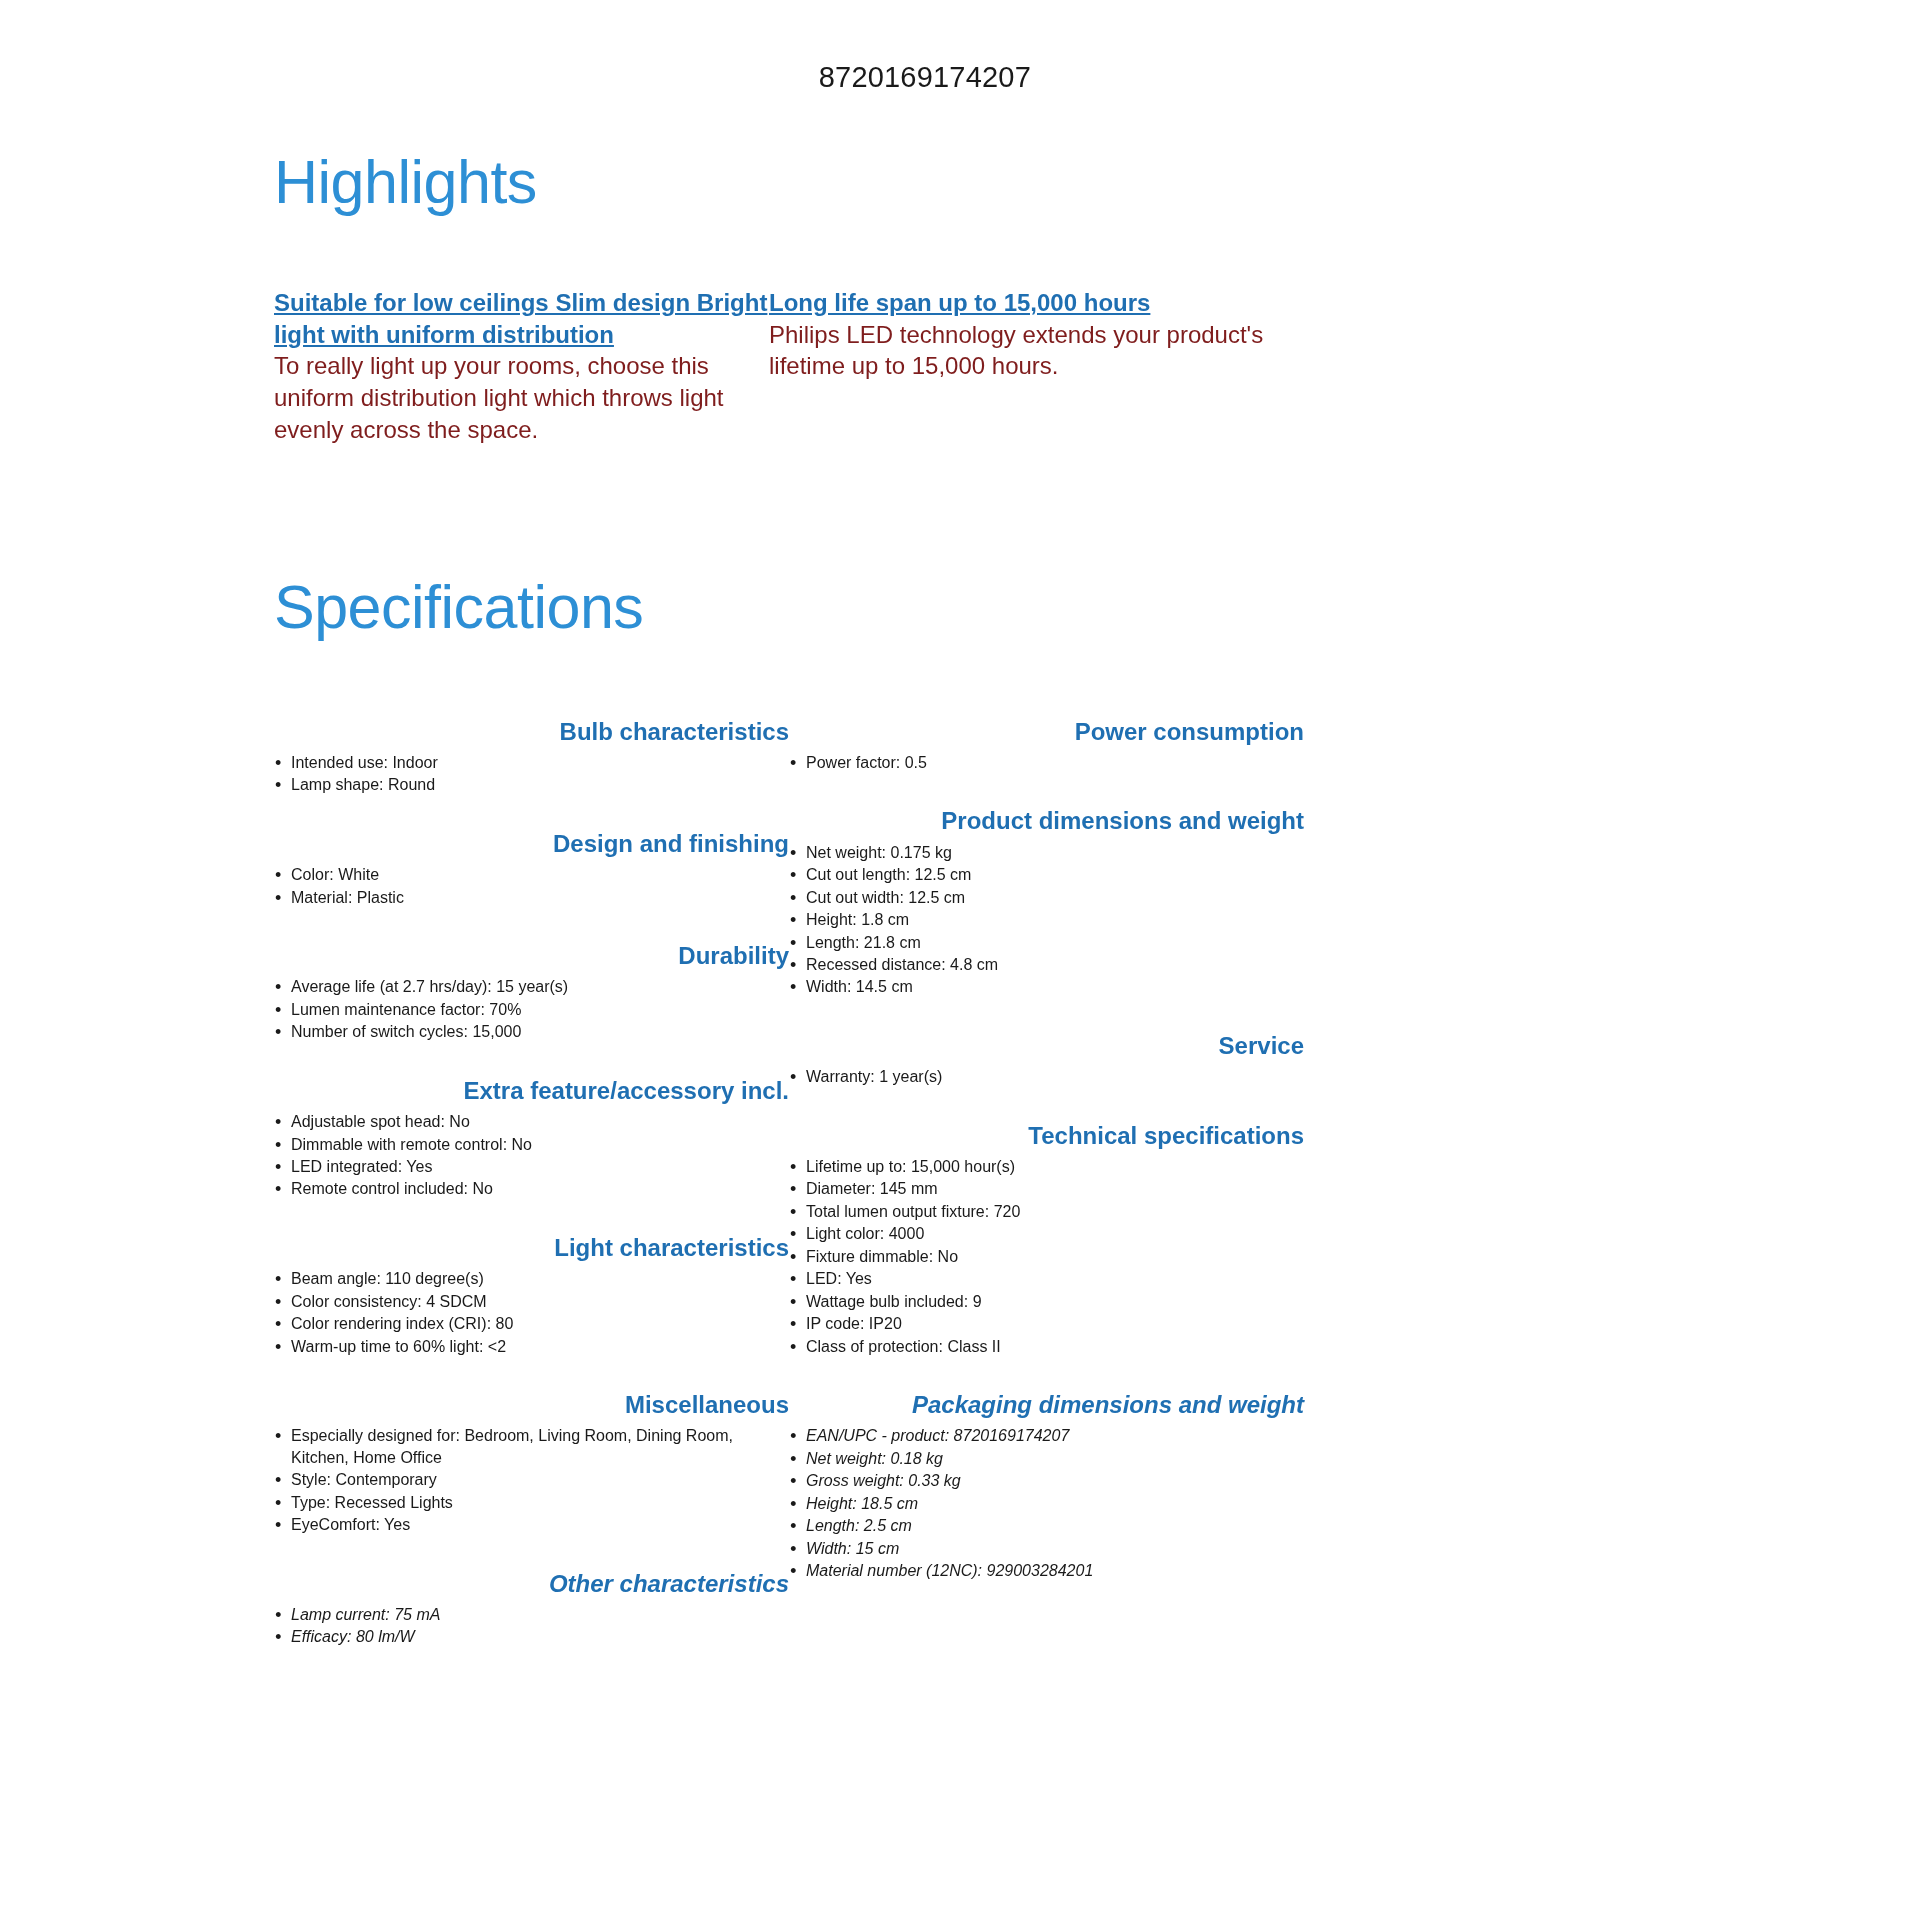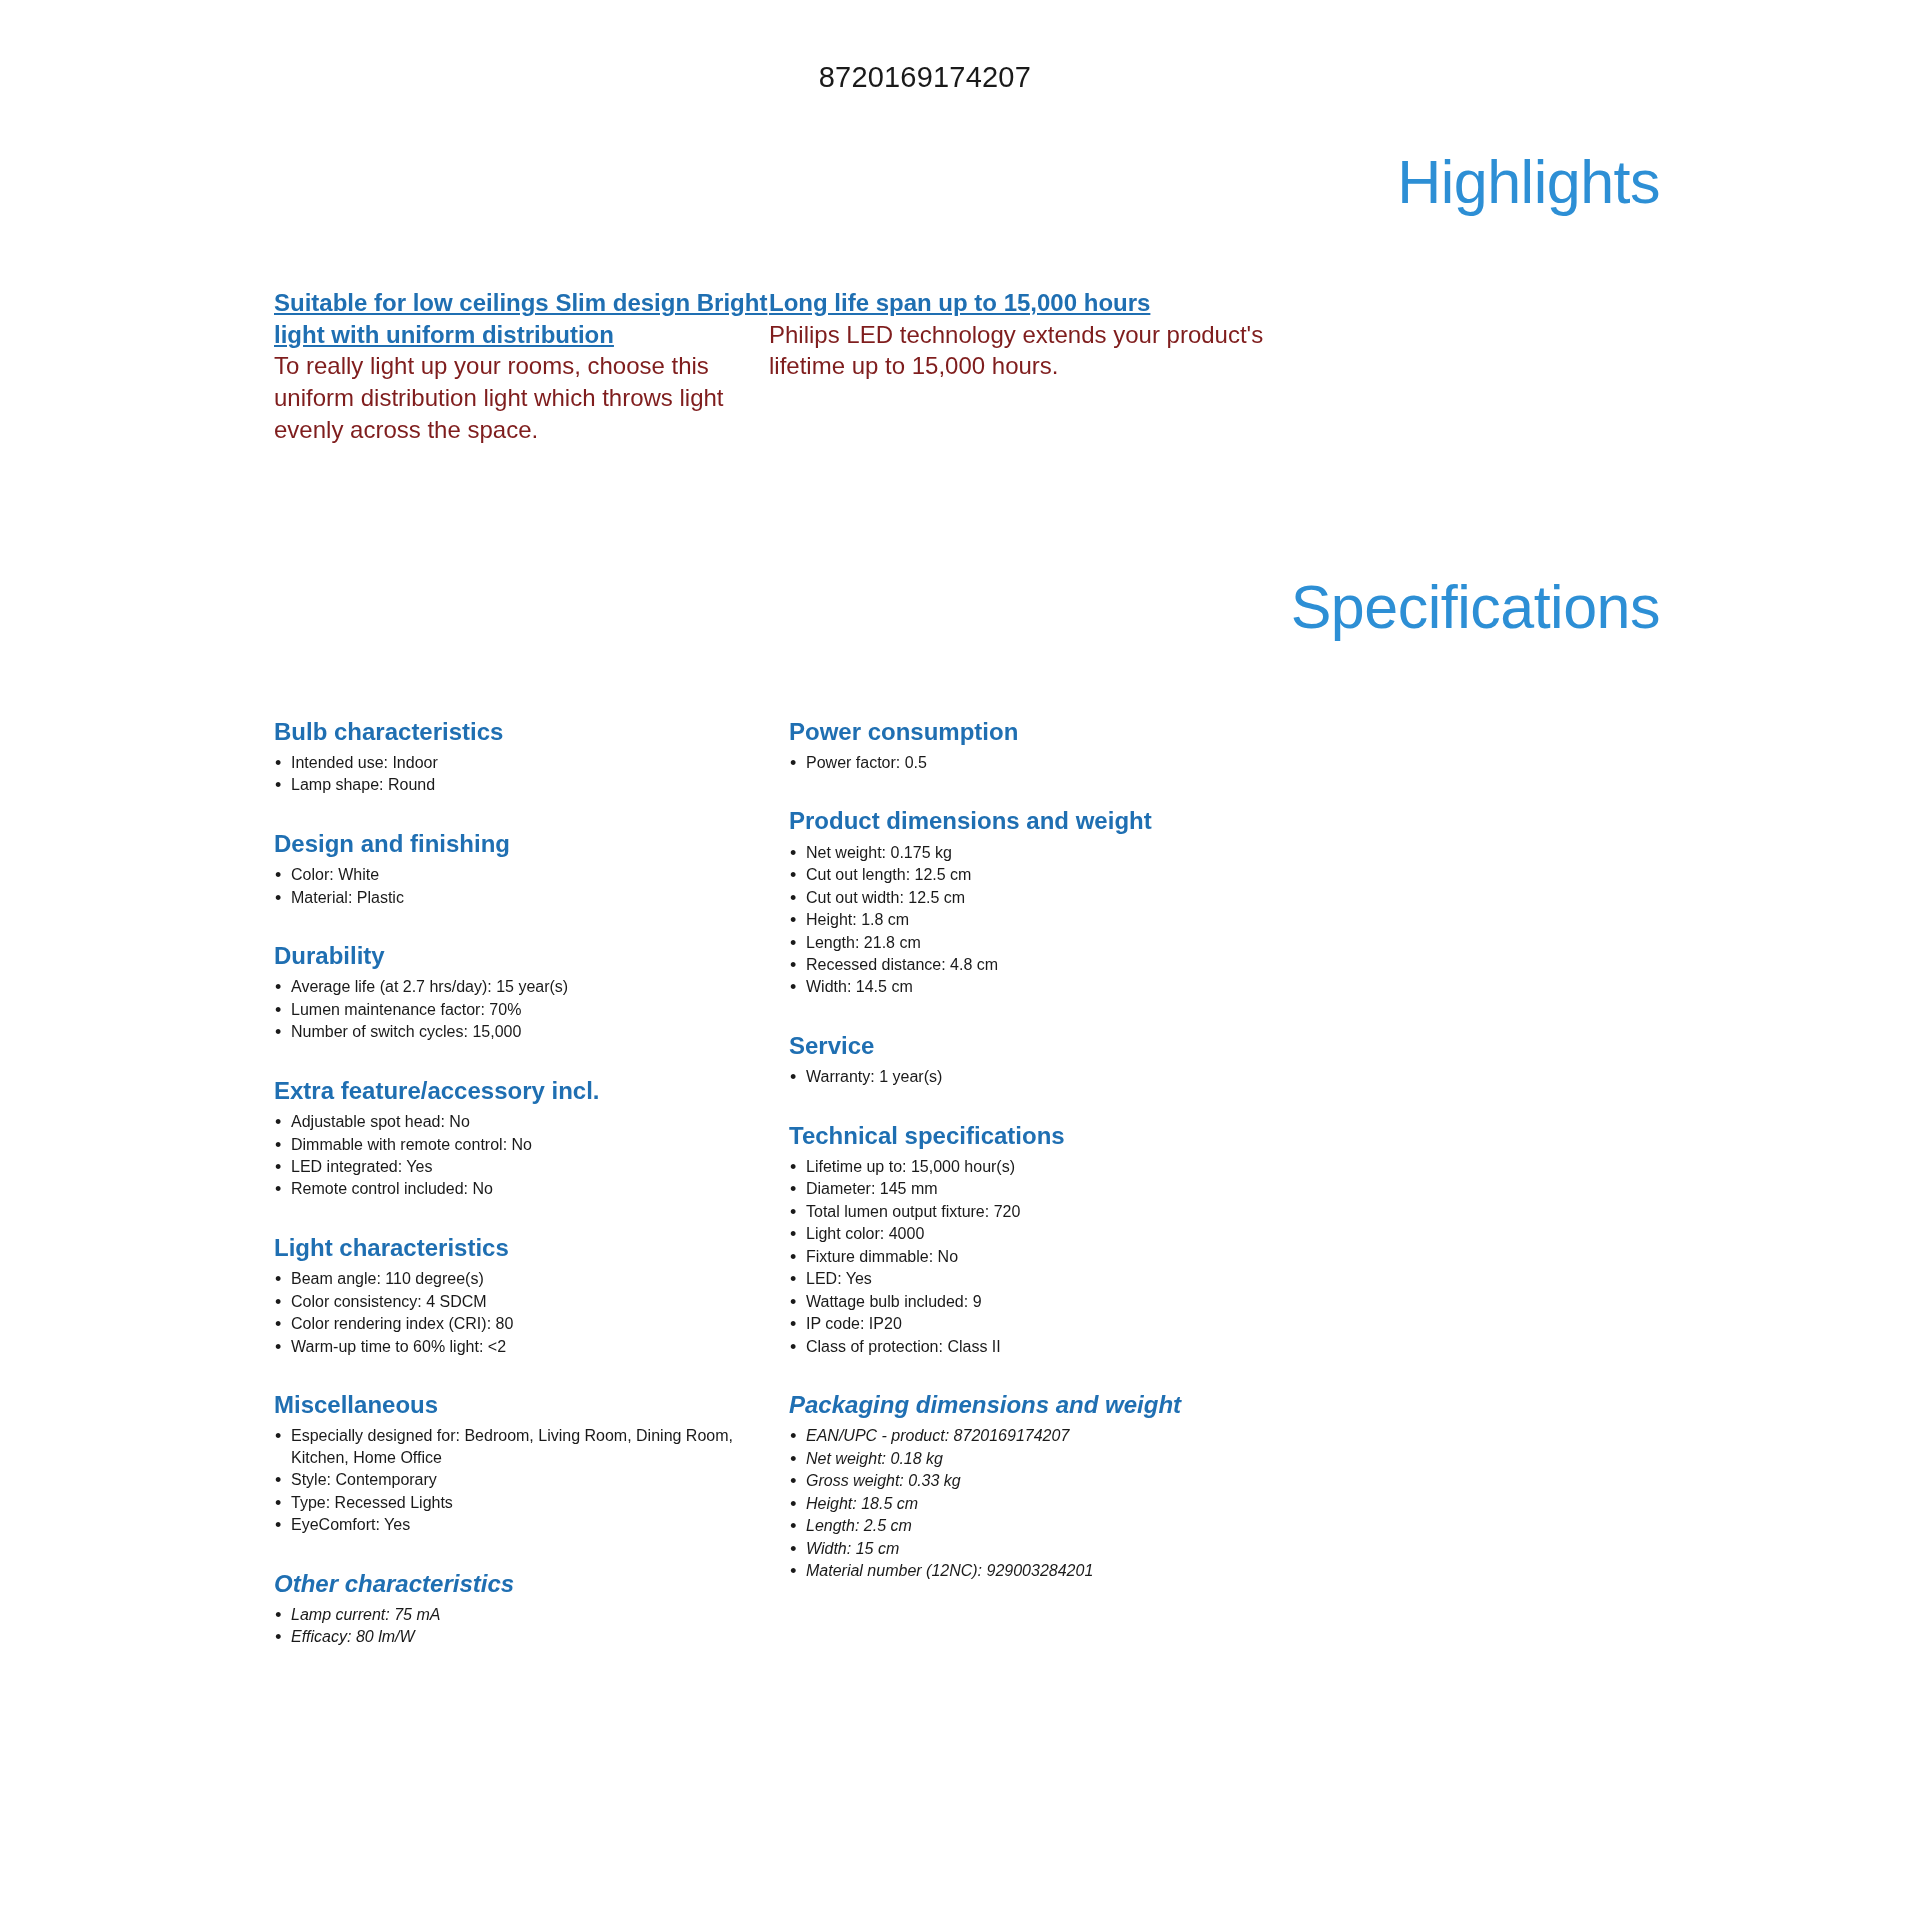--- a/index.html
+++ b/index.html
@@ -39,21 +39,20 @@
     top: 149px;
     width: 1386px;
   }
   h1.section-title {
     font-size: 61px;
     font-weight: 400;
     color: #2d8fd5;
     margin: 0;
     letter-spacing: -0.5px;
     line-height: 1.1;
-    text-align: right;
   }
   .highlights-title {
     margin-bottom: 0;
   }
   .two-col {
     display: flex;
     gap: 0px;
   }
   .col {
     width: 495px;
@@ -95,20 +94,21 @@
   .spec-group:last-child {
     margin-bottom: 0;
     font-style: italic;
   }
   .spec-head {
     color: #1f6fb2;
     font-weight: bold;
     font-size: 24px;
     line-height: 1.35;
     margin: 0 0 4px 0;
+    text-align: right;
   }
   ul.spec-list {
     list-style: none;
     margin: 0;
     padding: 0;
   }
   ul.spec-list li {
     position: relative;
     padding-left: 17px;
     font-size: 16px;

